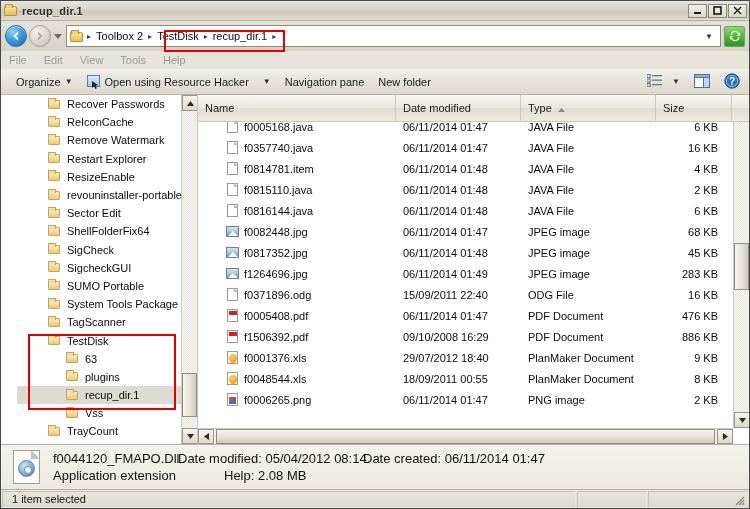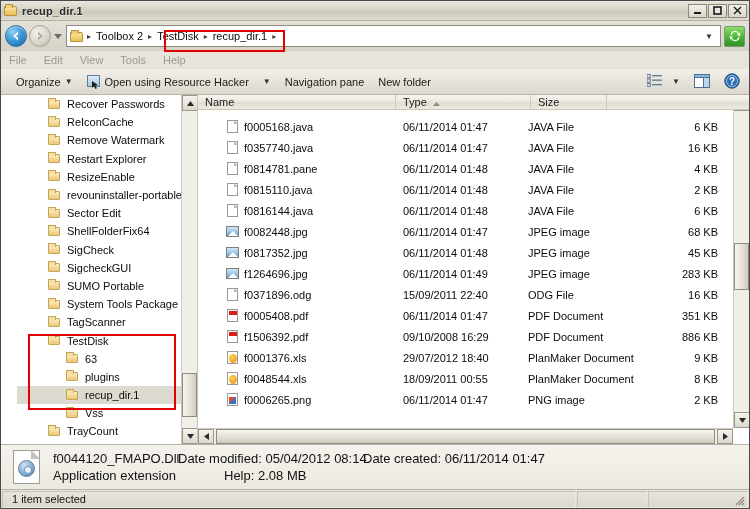--- a/index.html
+++ b/index.html
@@ -184,21 +184,21 @@
     background: #f6dfa6; border: 1px solid #c2a555; border-bottom: none;
     border-radius: 1px 1px 0 0;
   }
 
   
   #filepane {
     flex: 1 1 auto; position: relative; overflow: hidden;
     background: #fff; min-width: 0;
   }
   #colhead {
-    height: 15px; display: flex;
+    height: 27px; display: flex;
     background: linear-gradient(to bottom, #f6f4ef 0%, #ebe8e0 48%, #e0ddd3 52%, #edeae2 100%);
     border-bottom: 1px solid #c9c5b8;
     position: relative; z-index: 2;
   }
   .col {
     font-size: 11px; color: #1a1a1a;
     display: flex; align-items: center;
     padding-left: 7px;
     border-right: 1px solid #cdc9bc;
     cursor: pointer; position: relative;
@@ -611,20 +611,23 @@
             </svg>
         </div>
       </div>
     </div>
 
     <div id="filepane">
       <div id="colhead">
         <div class="col col-name">
           <span>Name</span>
         </div>
+        <div class="col col-date">
+          <span>Date modified</span>
+        </div>
         <div class="col col-type">
           <span>Type</span>
           <span class="sortarrow">
             <svg width="7" height="4" viewBox="0 0 7 4">
                 <path d="M3.5 0 L7 4 L0 4 Z" fill="#8a8a82"></path>
               </svg>
           </span>
         </div>
         <div class="col col-size">
           <span>Size</span>
@@ -651,21 +654,21 @@
             </div>
             <div class="fc fc-date">06/11/2014 01:47</div>
             <div class="fc fc-type">JAVA File</div>
             <div class="fc fc-size">16 KB</div>
           </div>
           <div class="frow">
             <div class="fc fc-name">
               <span class="ficon">
                 <span class="doc-base"></span>
               </span>
-              <span>f0814781.pane</span>
+              <span>f0814781.item</span>
             </div>
             <div class="fc fc-date">06/11/2014 01:48</div>
             <div class="fc fc-type">JAVA File</div>
             <div class="fc fc-size">4 KB</div>
           </div>
           <div class="frow">
             <div class="fc fc-name">
               <span class="ficon">
                 <span class="doc-base"></span>
               </span>
@@ -732,21 +735,21 @@
           </div>
           <div class="frow">
             <div class="fc fc-name">
               <span class="ficon">
                 <span class="pdf-icon"></span>
               </span>
               <span>f0005408.pdf</span>
             </div>
             <div class="fc fc-date">06/11/2014 01:47</div>
             <div class="fc fc-type">PDF Document</div>
-            <div class="fc fc-size">351 KB</div>
+            <div class="fc fc-size">476 KB</div>
           </div>
           <div class="frow">
             <div class="fc fc-name">
               <span class="ficon">
                 <span class="pdf-icon"></span>
               </span>
               <span>f1506392.pdf</span>
             </div>
             <div class="fc fc-date">09/10/2008 16:29</div>
             <div class="fc fc-type">PDF Document</div>

